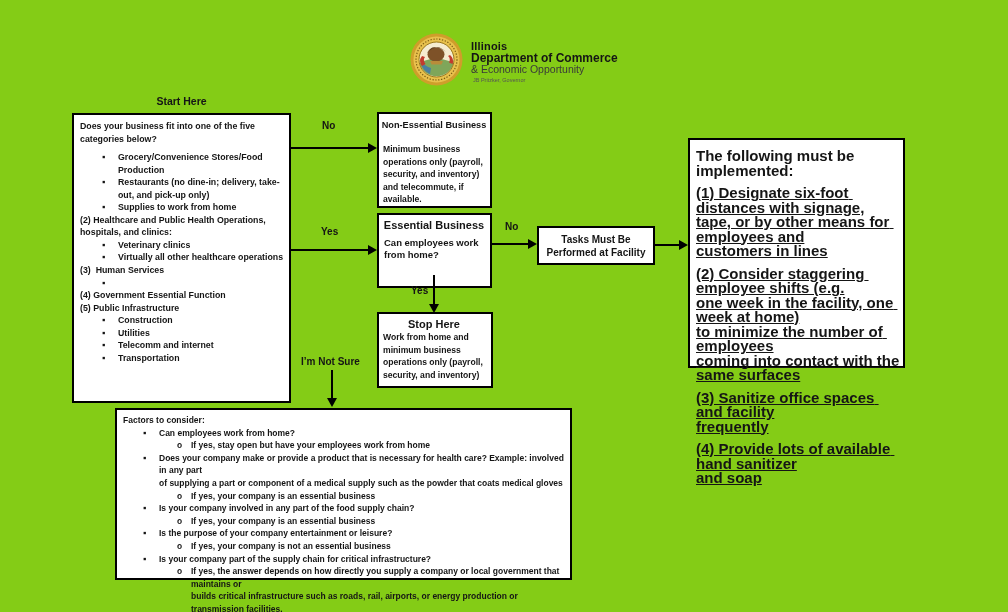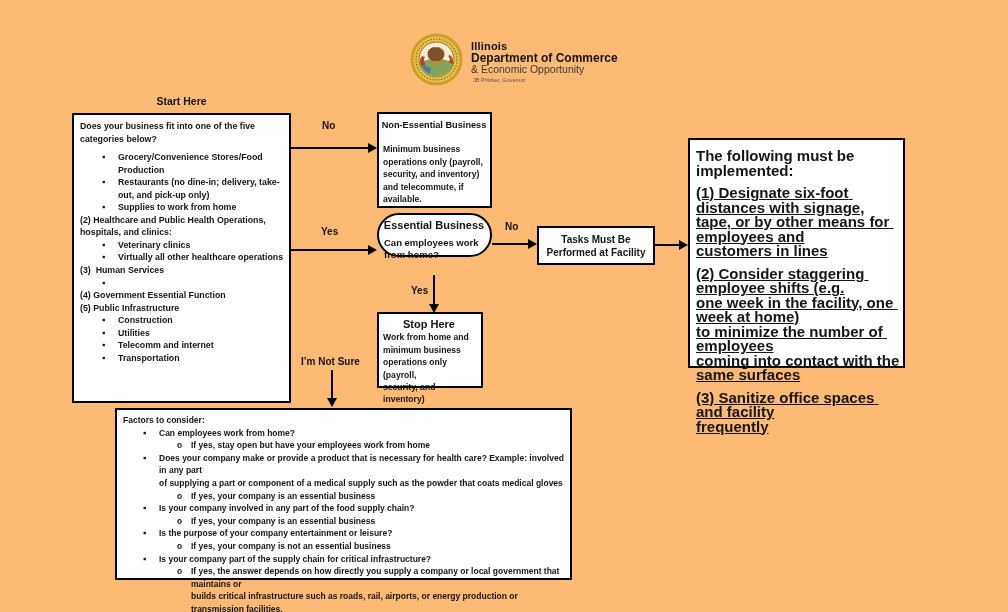--- a/index.html
+++ b/index.html
@@ -1,17 +1,17 @@
 <!DOCTYPE html>
 <html><head>
 <meta charset="utf-8">
 <style>
 *{box-sizing:border-box;}
 html,body{margin:0;padding:0;background:#fff;}
-#canvas{position:relative;width:1008px;height:612px;background:#fdba74;font-family:"Liberation Sans",sans-serif;color:#151515;overflow:hidden;}
+#canvas{position:relative;width:1008px;height:612px;background:#84cc16;font-family:"Liberation Sans",sans-serif;color:#151515;overflow:hidden;}
 .box{position:absolute;border:2px solid #000;background:#fff;font-weight:bold;}
 .flow-label{position:absolute;font-weight:bold;font-size:10px;}
 .pre{white-space:pre-wrap;}
 #logo{position:absolute;left:410px;top:33px;display:flex;}
 #seal{width:53px;height:53px;}
 #logo-text{margin-left:8px;padding-top:8px;}
 #logo-line1{font-size:11px;font-weight:bold;line-height:11px;letter-spacing:.2px;}
 #logo-line2{font-size:12px;font-weight:bold;line-height:12px;}
 #logo-line3{font-size:10.5px;font-weight:normal;color:#3a3a3a;line-height:11px;}
 #logo-line4{font-size:5.5px;color:#555;margin-top:2px;margin-left:2px;}
@@ -19,24 +19,24 @@
 #category-box{left:72px;top:113px;width:219px;height:290px;padding:5px 3px 3px 6px;font-size:8.8px;line-height:12.55px;}
 .gap-after{margin-bottom:6px;}
 .brow{display:flex;}
 .cat-bullet{padding-left:22px;}
 .cat-bullet .marker{flex:0 0 16px;}
 .sq{font-size:9.5px;}
 .oo{font-size:8.4px;}
 .btext{flex:1;white-space:pre-wrap;}
 #nonessential-box{left:377px;top:112px;width:115px;height:96px;padding:5px 2px 4px 4px;font-size:8.6px;line-height:12.4px;}
 #nonessential-title{text-align:center;font-size:9.2px;margin-bottom:12px;white-space:nowrap;margin-left:-3px;}
-#essential-box{left:377px;top:213px;width:115px;height:44px;padding:4px 2px 4px 5px;font-size:9.5px;line-height:12.5px;border-radius:24px;}
+#essential-box{left:377px;top:213px;width:115px;height:75px;padding:4px 2px 4px 5px;font-size:9.5px;line-height:12.5px;}
 #essential-title{text-align:center;font-size:11px;margin-bottom:5px;white-space:nowrap;margin-left:-4px;}
 #facility-box{left:537px;top:226px;width:118px;height:39px;display:flex;align-items:center;justify-content:center;text-align:center;font-size:10px;line-height:13px;padding:0;}
-#stop-box{left:377px;top:312px;width:106px;height:76px;padding:4px 6px 4px 4px;font-size:8.6px;line-height:12.4px;}
+#stop-box{left:377px;top:312px;width:116px;height:76px;padding:4px 6px 4px 4px;font-size:8.6px;line-height:12.4px;}
 #stop-title{text-align:center;font-size:11px;margin-bottom:1px;}
 #implementation-box{left:688px;top:138px;width:217px;height:230px;padding:9px 3px 6px 6px;font-size:15px;line-height:14.5px;}
 #implementation-title{margin-bottom:8px;}
 .impl-item{margin-bottom:8px;white-space:pre-wrap;text-decoration:underline;}
 #factors-box{left:115px;top:408px;width:457px;height:172px;padding:4px 2px 4px 6px;font-size:8.5px;line-height:12.6px;}
 .factor-l1{padding-left:20px;}
 .factor-l1 .marker{flex:0 0 16px;}
 .factor-l2{padding-left:54px;}
 .factor-l2 .marker{flex:0 0 14px;}
 .hline{position:absolute;height:2px;background:#000;}
@@ -160,20 +160,22 @@
     <div>
         <div class="impl-item">(1) Designate six-foot distances with signage,
 tape, or by other means for employees and
 customers in lines</div>
         <div class="impl-item">(2) Consider staggering employee shifts (e.g.
 one week in the facility, one week at home)
 to minimize the number of employees
 coming into contact with the same surfaces</div>
         <div class="impl-item">(3) Sanitize office spaces and facility
 frequently</div>
+        <div class="impl-item">(4) Provide lots of available hand sanitizer
+and soap</div>
       </div>
   </div>
 
   <div id="factors-box" class="box">
     <div id="factors-title">Factors to consider:</div>
     <div>
         <div class="brow factor-l1">
           <span class="marker sq">▪</span>
           <span class="btext">Can employees work from home?</span>
         </div>

